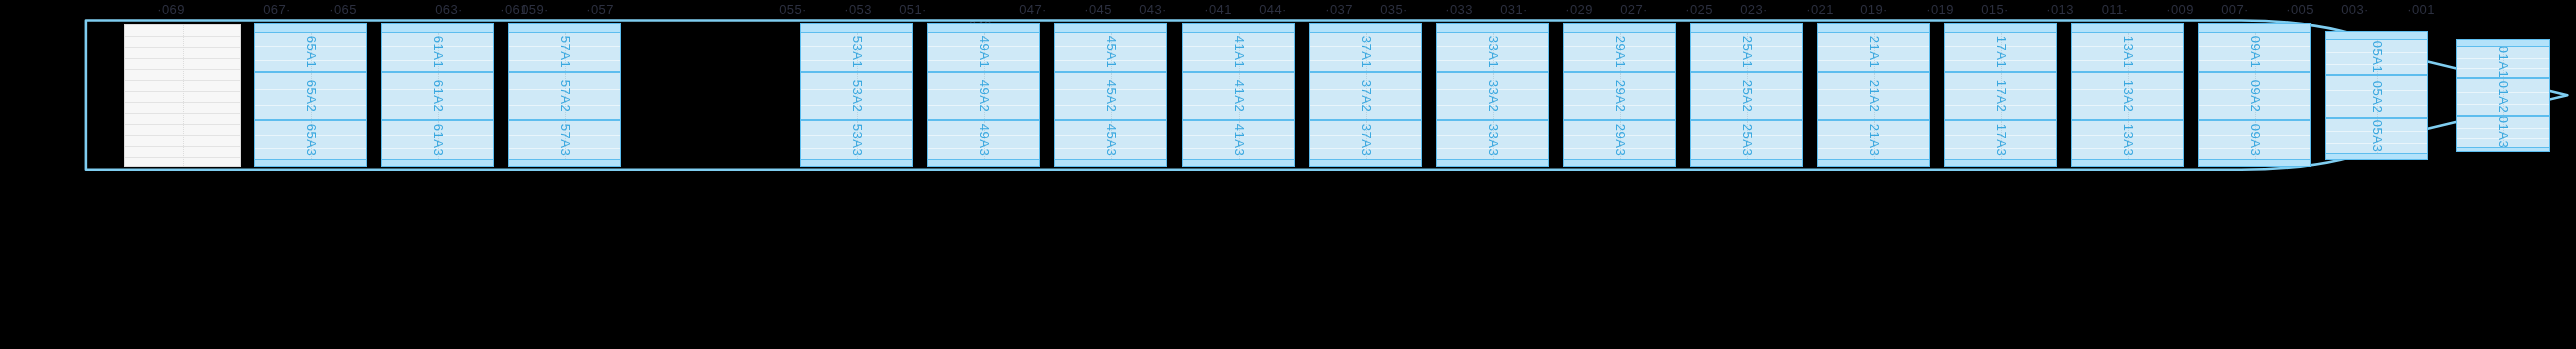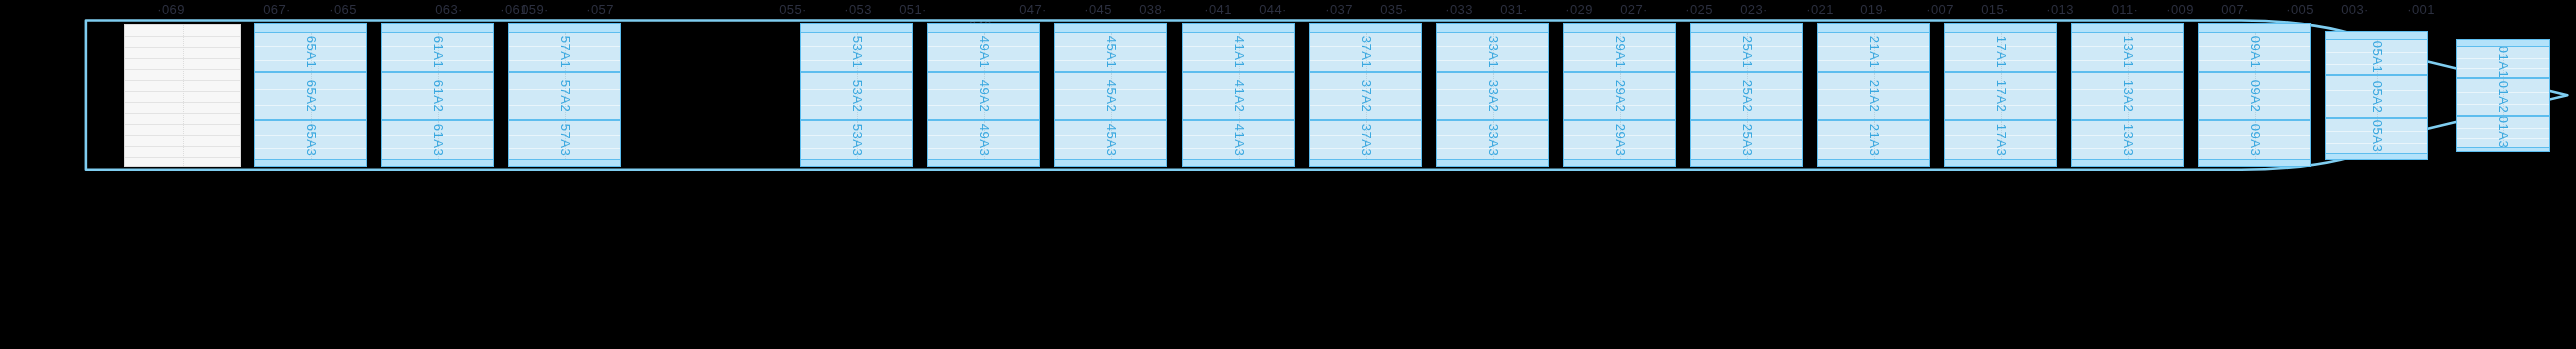--- a/index.html
+++ b/index.html
@@ -90,37 +90,37 @@
       <div class="bay-tick" style="left: 449px;">063·</div>
       <div class="bay-tick" style="left: 514px;">·061</div>
       <div class="bay-tick" style="left: 535px;">059·</div>
       <div class="bay-tick" style="left: 600px;">·057</div>
       <div class="bay-tick" style="left: 793px;">055·</div>
       <div class="bay-tick" style="left: 858px;">·053</div>
       <div class="bay-tick" style="left: 913px;">051·</div>
       <div class="bay-tick" style="left: 978px; margin-top: 16px;">·049</div>
       <div class="bay-tick" style="left: 1033px;">047·</div>
       <div class="bay-tick" style="left: 1098px;">·045</div>
-      <div class="bay-tick" style="left: 1153px;">038·</div>
+      <div class="bay-tick" style="left: 1153px;">043·</div>
       <div class="bay-tick" style="left: 1218px;">·041</div>
       <div class="bay-tick" style="left: 1273px;">044·</div>
       <div class="bay-tick" style="left: 1339px;">·037</div>
       <div class="bay-tick" style="left: 1394px;">035·</div>
       <div class="bay-tick" style="left: 1459px;">·033</div>
       <div class="bay-tick" style="left: 1514px;">031·</div>
       <div class="bay-tick" style="left: 1579px;">·029</div>
       <div class="bay-tick" style="left: 1634px;">027·</div>
       <div class="bay-tick" style="left: 1699px;">·025</div>
       <div class="bay-tick" style="left: 1754px;">023·</div>
       <div class="bay-tick" style="left: 1820px;">·021</div>
       <div class="bay-tick" style="left: 1874px;">019·</div>
-      <div class="bay-tick" style="left: 1940px;">·007</div>
+      <div class="bay-tick" style="left: 1940px;">·019</div>
       <div class="bay-tick" style="left: 1995px;">015·</div>
       <div class="bay-tick" style="left: 2060px;">·013</div>
-      <div class="bay-tick" style="left: 2115px; margin-left: 10px;">011·</div>
+      <div class="bay-tick" style="left: 2115px;">011·</div>
       <div class="bay-tick" style="left: 2180px;">·009</div>
       <div class="bay-tick" style="left: 2235px;">007·</div>
       <div class="bay-tick" style="left: 2300px;">·005</div>
       <div class="bay-tick" style="left: 2355px;">003·</div>
       <div class="bay-tick" style="left: 2421px;">·001</div>
     </div>
 
   <svg id="hull-svg" viewBox="0 0 3000 407" preserveAspectRatio="none">
     <path id="hull-path" fill="none" stroke="#7fcdf0" stroke-width="3" stroke-linejoin="round" stroke-linecap="round" d="M 100 198 L 100 24 L 2610 24 C 2700 24 2760 40 2820 70 L 2990 111 L 2820 152 C 2760 182 2700 198 2610 198 L 100 198"></path>
   </svg>

